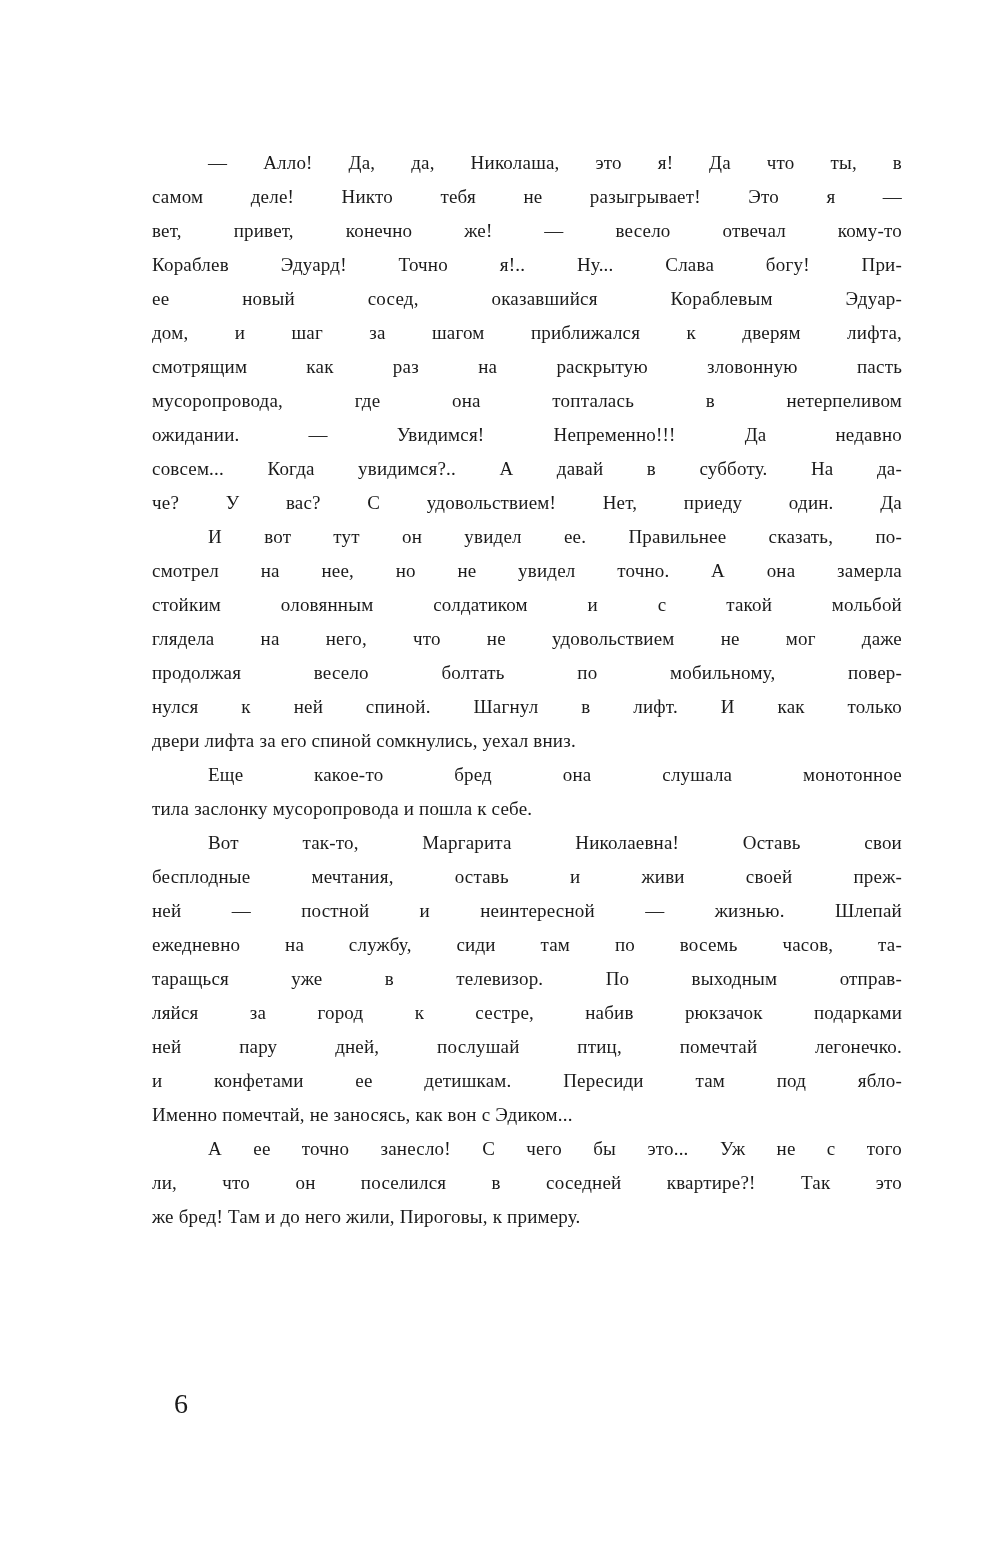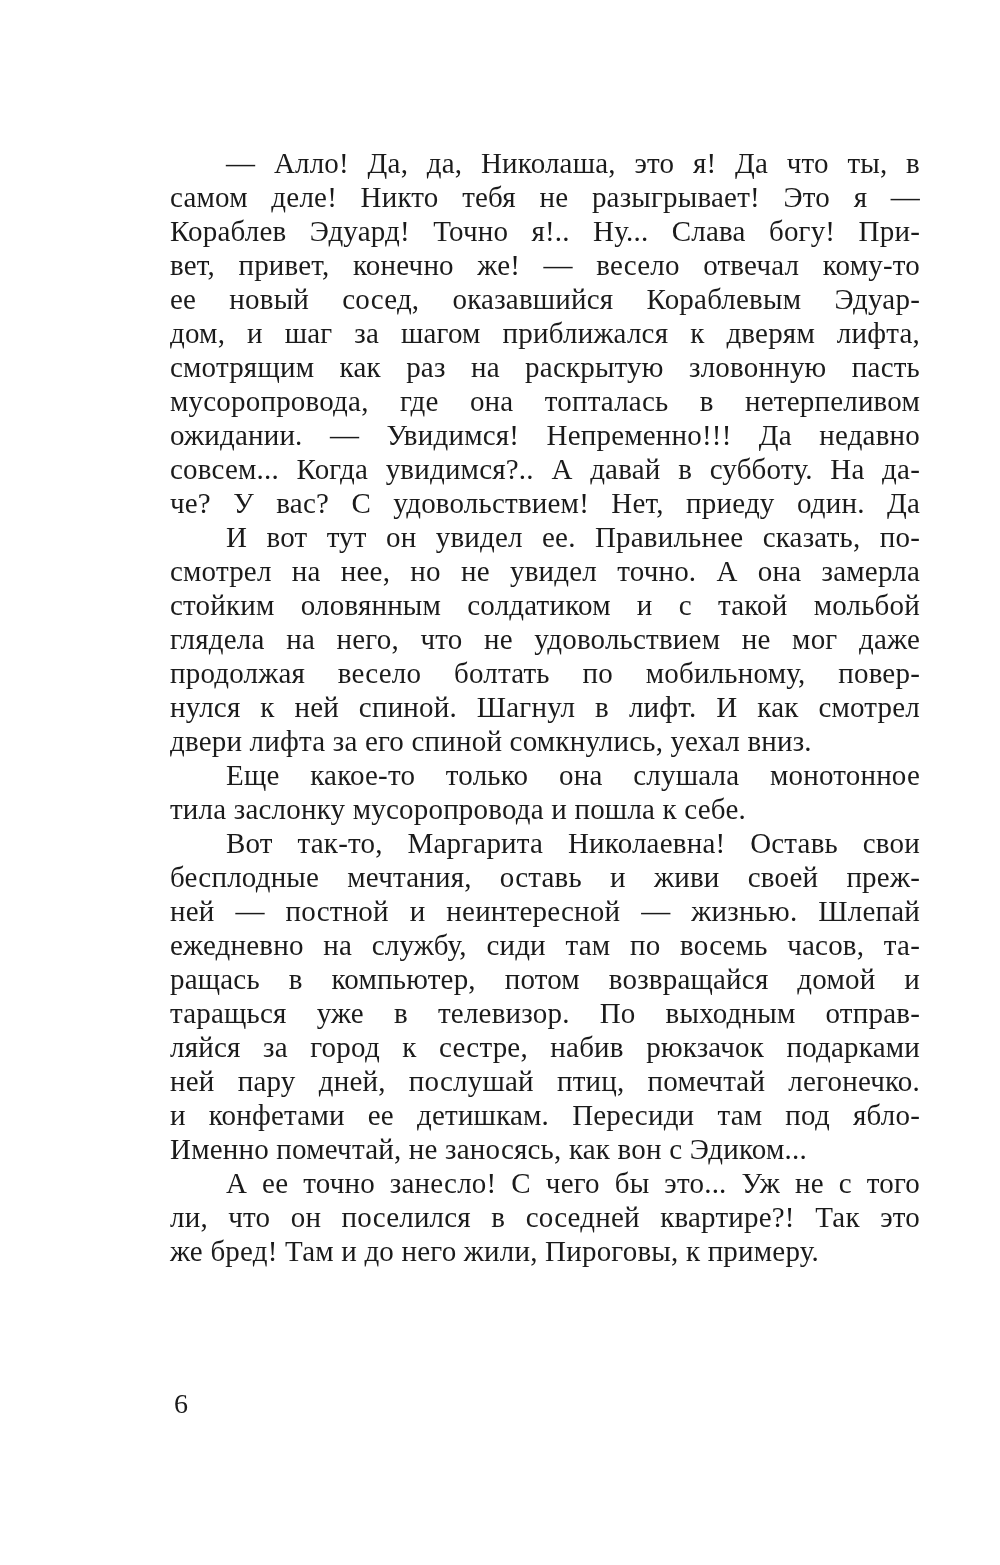--- a/index.html
+++ b/index.html
@@ -14,24 +14,24 @@
     overflow: hidden;
   }
   .page {
     position: absolute;
     left: 0; top: 0;
     width: 1000px;
     height: 1565px;
   }
   .text-block {
     position: absolute;
-    left: 170px;
+    left: 152px;
     top: 146px;
     width: 750px;
-    font-size: 29px;
+    font-size: 19px;
     line-height: 34px;
     letter-spacing: 0.2px;
   }
   .paragraph {
     margin: 0;
     padding: 0;
   }
   .line {
     text-align: justify;
     text-align-last: justify;
@@ -53,49 +53,48 @@
   }
 </style>
 </head>
 <body style="background: rgb(255, 255, 255); color: rgb(27, 27, 27);">
 
 <div class="page">
   <main class="text-block">
       <div class="paragraph">
         <div class="line first">— Алло! Да, да, Николаша, это я! Да что ты, в</div>
         <div class="line">самом деле! Никто тебя не разыгрывает! Это я —</div>
+        <div class="line">вет, привет, конечно же! — весело отвечал кому-то</div>
         <div class="line">Кораблев Эдуард! Точно я!.. Ну... Слава богу! При-</div>
-        <div class="line">вет, привет, конечно же! — весело отвечал кому-то</div>
         <div class="line">ее новый сосед, оказавшийся Кораблевым Эдуар-</div>
         <div class="line">дом, и шаг за шагом приближался к дверям лифта,</div>
         <div class="line">смотрящим как раз на раскрытую зловонную пасть</div>
         <div class="line">мусоропровода, где она топталась в нетерпеливом</div>
         <div class="line">ожидании. — Увидимся! Непременно!!! Да недавно</div>
         <div class="line">совсем... Когда увидимся?.. А давай в субботу. На да-</div>
         <div class="line">че? У вас? С удовольствием! Нет, приеду один. Да</div>
       </div>
       <div class="paragraph">
         <div class="line first">И вот тут он увидел ее. Правильнее сказать, по-</div>
         <div class="line">смотрел на нее, но не увидел точно. А она замерла</div>
         <div class="line">стойким оловянным солдатиком и с такой мольбой</div>
         <div class="line">глядела на него, что не удовольствием не мог даже</div>
         <div class="line">продолжая весело болтать по мобильному, повер-</div>
-        <div class="line">нулся к ней спиной. Шагнул в лифт. И как смотрел</div>
+        <div class="line">нулся к ней спиной. Шагнул в лифт. И как только</div>
         <div class="line last">двери лифта за его спиной сомкнулись, уехал вниз.</div>
       </div>
       <div class="paragraph">
-        <div class="line first">Еще какое-то только она слушала монотонное</div>
+        <div class="line first">Еще какое-то бред она слушала монотонное</div>
         <div class="line last">тила заслонку мусоропровода и пошла к себе.</div>
       </div>
       <div class="paragraph">
         <div class="line first">Вот так-то, Маргарита Николаевна! Оставь свои</div>
         <div class="line">бесплодные мечтания, оставь и живи своей преж-</div>
         <div class="line">ней — постной и неинтересной — жизнью. Шлепай</div>
         <div class="line">ежедневно на службу, сиди там по восемь часов, та-</div>
-        <div class="line">ращась в компьютер, потом возвращайся домой и</div>
         <div class="line">таращься уже в телевизор. По выходным отправ-</div>
         <div class="line">ляйся за город к сестре, набив рюкзачок подарками</div>
         <div class="line">ней пару дней, послушай птиц, помечтай легонечко.</div>
         <div class="line">и конфетами ее детишкам. Пересиди там под ябло-</div>
         <div class="line last">Именно помечтай, не заносясь, как вон с Эдиком...</div>
       </div>
       <div class="paragraph">
         <div class="line first">А ее точно занесло! С чего бы это... Уж не с того</div>
         <div class="line">ли, что он поселился в соседней квартире?! Так это</div>
         <div class="line last">же бред! Там и до него жили, Пироговы, к примеру.</div>

